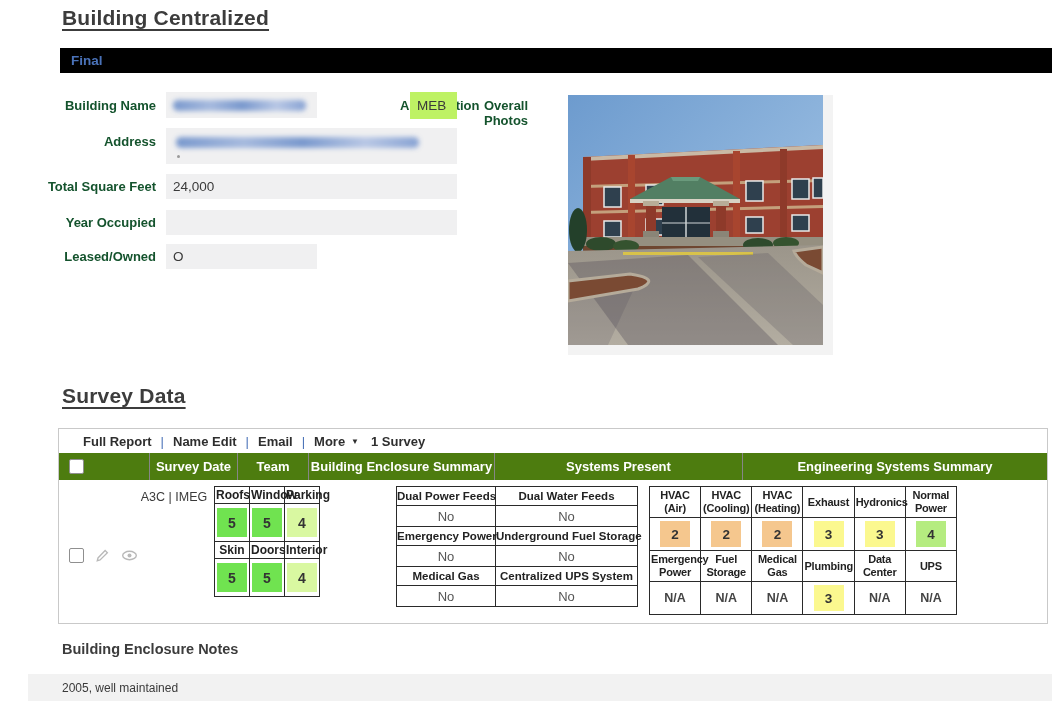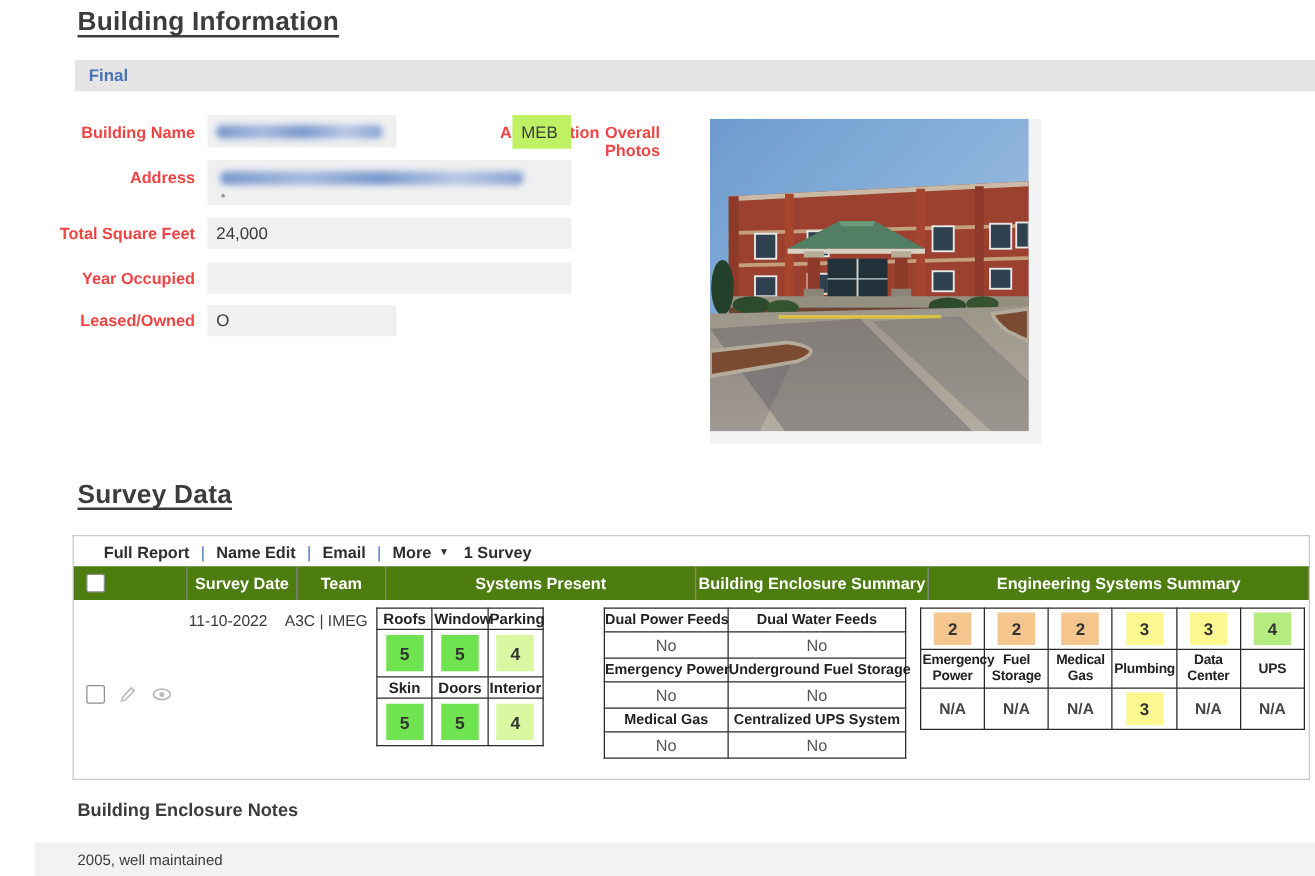--- a/index.html
+++ b/index.html
@@ -9,26 +9,26 @@
   }
   .abs{position:absolute;box-sizing:border-box;}
 
   
   .h1{font-size:21px;font-weight:600;color:#3c3c3c;letter-spacing:.2px;
       text-decoration:underline;text-decoration-thickness:1.5px;text-underline-offset:4px;cursor:pointer;}
   .h3{font-size:14.5px;font-weight:700;color:#3c3c3c;
       text-decoration-thickness:1px;text-underline-offset:3px;cursor:pointer;}
 
   
-  .final-bar{left:60px;top:48px;width:992px;height:25px;background:#e5e5e5;
+  .final-bar{left:60px;top:48px;width:992px;height:25px;background:#000000;
       display:flex;align-items:center;padding-left:11px;}
   .final-bar span{color:#4a72b8;font-size:13.5px;font-weight:700;}
 
   
-  .flabel{font-size:13px;font-weight:700;color:#ef4444;text-align:right;width:156px;left:0;}
+  .flabel{font-size:13px;font-weight:700;color:#14532d;text-align:right;width:156px;left:0;}
   .field{background:#f0f0f1;display:flex;align-items:center;padding:0 7px;font-size:13.5px;color:#3a3a3a;}
   .blur-bar{height:11px;border-radius:5px;opacity:.8;filter:blur(2.5px);
       background:linear-gradient(90deg,#5b82c4,#93acd9 28%,#5b82c4 52%,#aabde2 78%,#6d8fcc);}
   .dot{width:3px;height:3px;background:#9a9a9a;border-radius:50%;}
 
   
   .photo-wrap{left:568px;top:95px;width:265px;height:260px;background:#f3f3f3;}
   .photo-wrap svg{display:block;cursor:pointer;}
 
   
@@ -51,21 +51,21 @@
   .th.col-sel{justify-content:flex-start;padding-left:10px;}
   .checkbox{width:15px;height:15px;background:#fff;border:1px solid #8f8f8f;border-radius:2px;cursor:pointer;box-sizing:border-box;}
   .row-tools{display:flex;align-items:center;padding-top:8px;}
   .row-tools .checkbox{margin-left:10px;}
   .icon-btn{margin-left:11px;cursor:pointer;line-height:0;}
   .cell-text{padding-top:10px;text-align:center;font-size:12.5px;color:#3a3a3a;white-space:nowrap;}
 
   
   table{border-collapse:collapse;table-layout:fixed;background:#fff;}
   td{border:1px solid #2a2a2a;text-align:center;vertical-align:middle;padding:0;}
-  .enc{width:134px;margin:6px 0 4px 5px;}
+  .enc{width:106px;margin:6px 0 4px 5px;}
   .enc .hdr{font-size:12px;font-weight:600;height:16px;color:#222;padding:0 1px;}
   .enc .val{height:37px;}
   .sys{width:241px;margin:6px 0 0 2px;}
   .sys .hdr{font-size:11.5px;font-weight:700;height:18px;white-space:nowrap;color:#222;}
   .sys .c1{width:98px;}.sys .c2{width:141px;}
   .sys .val{font-size:13px;height:20px;color:#555;}
   .eng{width:308px;margin:6px 0 0 8px;}
   .eng .hdr{font-size:11px;font-weight:700;height:30px;line-height:1.15;color:#222;letter-spacing:-.2px;padding:0 1px;}
   .eng .val{height:32px;font-size:12.5px;font-weight:700;color:#444;}
   .score{margin:0 auto;display:flex;align-items:center;justify-content:center;
@@ -78,21 +78,21 @@
   .sc3{background:#fbf88f;}
   .sc2{background:#f5c78e;}
 
   
   .notes-bar{left:28px;top:674px;width:1024px;height:27px;background:#f2f2f2;
       display:flex;align-items:center;padding-left:34px;font-size:12px;color:#3a3a3a;}
 </style>
 </head>
 <body>
 
-<div class="abs h1" style="left:62px;top:6px;">Building Information</div>
+<div class="abs h1" style="left:62px;top:6px;">Building Centralized</div>
 
 <div class="abs final-bar">
   <span>Final</span>
 </div>
 
 <div class="abs flabel" style="top:98px;">Building Name</div>
 <div class="abs flabel" style="top:134px;">Address</div>
 <div class="abs flabel" style="top:179px;">Total Square Feet</div>
 <div class="abs flabel" style="top:215px;">Year Occupied</div>
 <div class="abs flabel" style="top:249px;">Leased/Owned</div>
@@ -206,41 +206,40 @@
     <span class="tb-caret">▼</span>
     <span class="tb-count">1 Survey</span>
   </div>
 
   <div class="thead">
     <div class="th col-sel">
         <span class="checkbox"></span>
       </div>
     <div class="th col-date">Survey Date</div>
     <div class="th col-team">Team</div>
+    <div class="th col-enc">Building Enclosure Summary</div>
     <div class="th col-sys">Systems Present</div>
-    <div class="th col-enc">Building Enclosure Summary</div>
     <div class="th col-eng">Engineering Systems Summary</div>
   </div>
 
   <div class="trow">
     <div class="col-sel row-tools">
       <span class="checkbox"></span>
       <span class="icon-btn">
         <svg width="15" height="15" viewBox="0 0 16 16" fill="none" stroke="#b9b9b9" stroke-width="1.4">
           <path d="M10.8 2.6 L13.2 5 L5.4 12.8 L2.4 13.6 L3.2 10.6 Z"></path>
         </svg>
       </span>
       <span class="icon-btn">
         <svg width="17" height="15" viewBox="0 0 17 15">
           <ellipse cx="8.5" cy="7.5" rx="6.8" ry="4.2" fill="none" stroke="#b9b9b9" stroke-width="1.4"></ellipse>
           <circle cx="8.5" cy="7.5" r="2" fill="#b9b9b9"></circle>
         </svg>
       </span>
     </div>
-    <div class="col-date cell-text">11-10-2022</div>
     <div class="col-team cell-text">A3C | IMEG</div>
 
     <div class="col-enc">
       <table class="enc">
         <tbody>
             <tr>
           <td class="hdr">Roofs</td>
           <td class="hdr">Window</td>
           <td class="hdr">Parking</td>
         </tr>
@@ -302,20 +301,28 @@
           <td class="val">No</td>
           <td class="val">No</td>
         </tr>
       </tbody>
         </table>
     </div>
 
     <div class="col-eng">
       <table class="eng">
         <tbody>
+            <tr>
+          <td class="hdr">HVAC (Air)</td>
+          <td class="hdr">HVAC (Cooling)</td>
+          <td class="hdr">HVAC (Heating)</td>
+          <td class="hdr">Exhaust</td>
+          <td class="hdr">Hydronics</td>
+          <td class="hdr">Normal Power</td>
+        </tr>
         <tr>
           <td class="val">
                 <div class="score sc2">2</div>
               </td>
           <td class="val">
                 <div class="score sc2">2</div>
               </td>
           <td class="val">
                 <div class="score sc2">2</div>
               </td>

